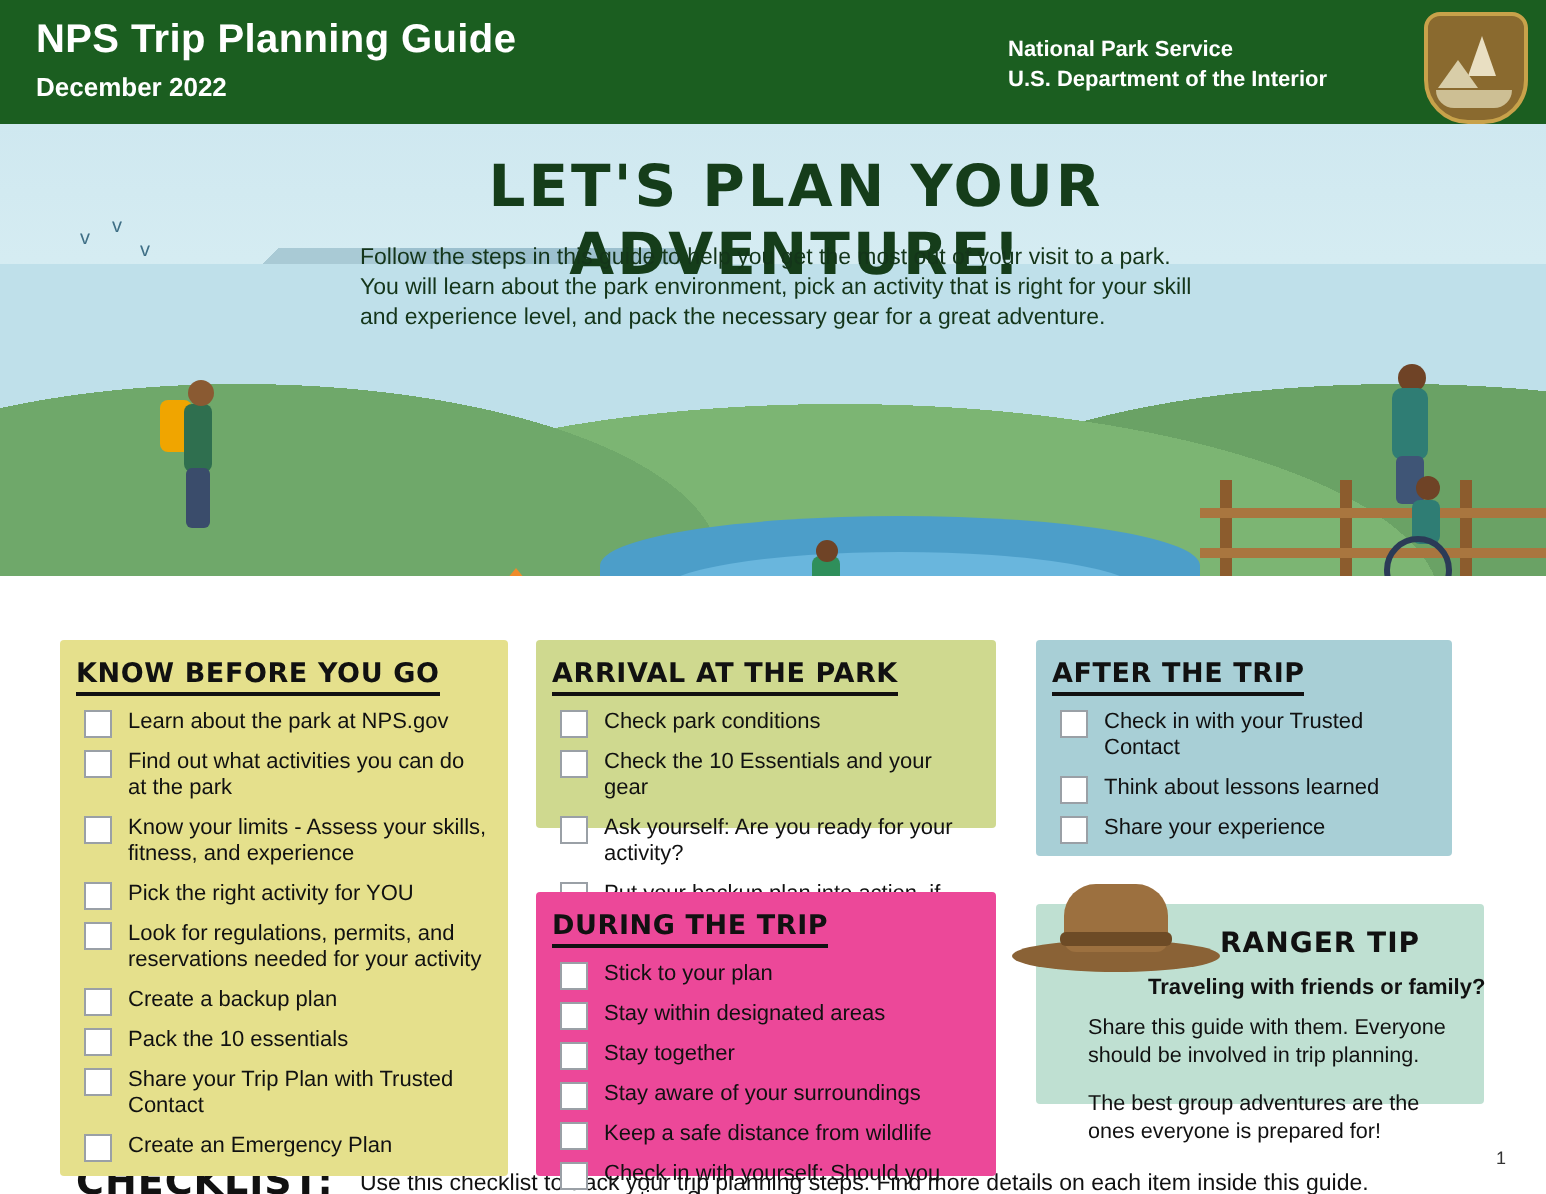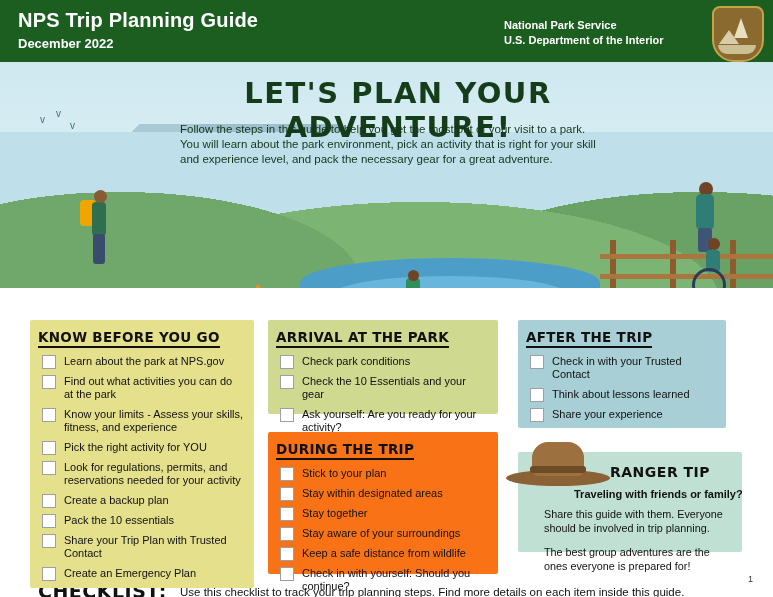--- a/index.html
+++ b/index.html
@@ -134,21 +134,21 @@
     border-bottom:2px solid #111;display:inline-block;padding-bottom:1px;
     font-family:"DejaVu Sans",sans-serif;
     text-align:right;
   }
   .item{position:relative;padding-left:26px;font-size:11px;color:#111;line-height:13px;margin-top:7px;}
   .item .cb{
     position:absolute;left:4px;top:0px;width:12px;height:12px;background:#ffffff;border:1px solid #9aa0a6;
   }
   #know{left:30px;top:320px;width:224px;height:268px;background:#e5e08c;}
   #arrival{left:268px;top:320px;width:230px;height:94px;background:#cfd98f;}
-  #during{left:268px;top:432px;width:230px;height:142px;background:#f97316;}
+  #during{left:268px;top:446px;width:230px;height:142px;background:#ec4899;}
   #after{left:518px;top:320px;width:208px;height:108px;background:#a8cfd6;}
   #ranger{left:518px;top:452px;width:224px;height:100px;background:#bfe0d2;}
   .box-inner{padding:8px 10px 0 8px;}
   .ranger-title{
     position:absolute;left:92px;top:12px;font-size:14px;font-weight:bold;color:#111;letter-spacing:.5px;
     font-family:"DejaVu Sans",sans-serif;
   }
   .ranger-q{position:absolute;left:26px;top:36px;width:190px;font-size:11px;font-weight:bold;color:#111;margin-left:30px;}
   .ranger-p1{position:absolute;left:26px;top:56px;width:190px;font-size:10.8px;color:#111;line-height:13.5px;}
   .ranger-p2{position:absolute;left:26px;top:94px;width:190px;font-size:10.8px;color:#111;line-height:13.5px;}

